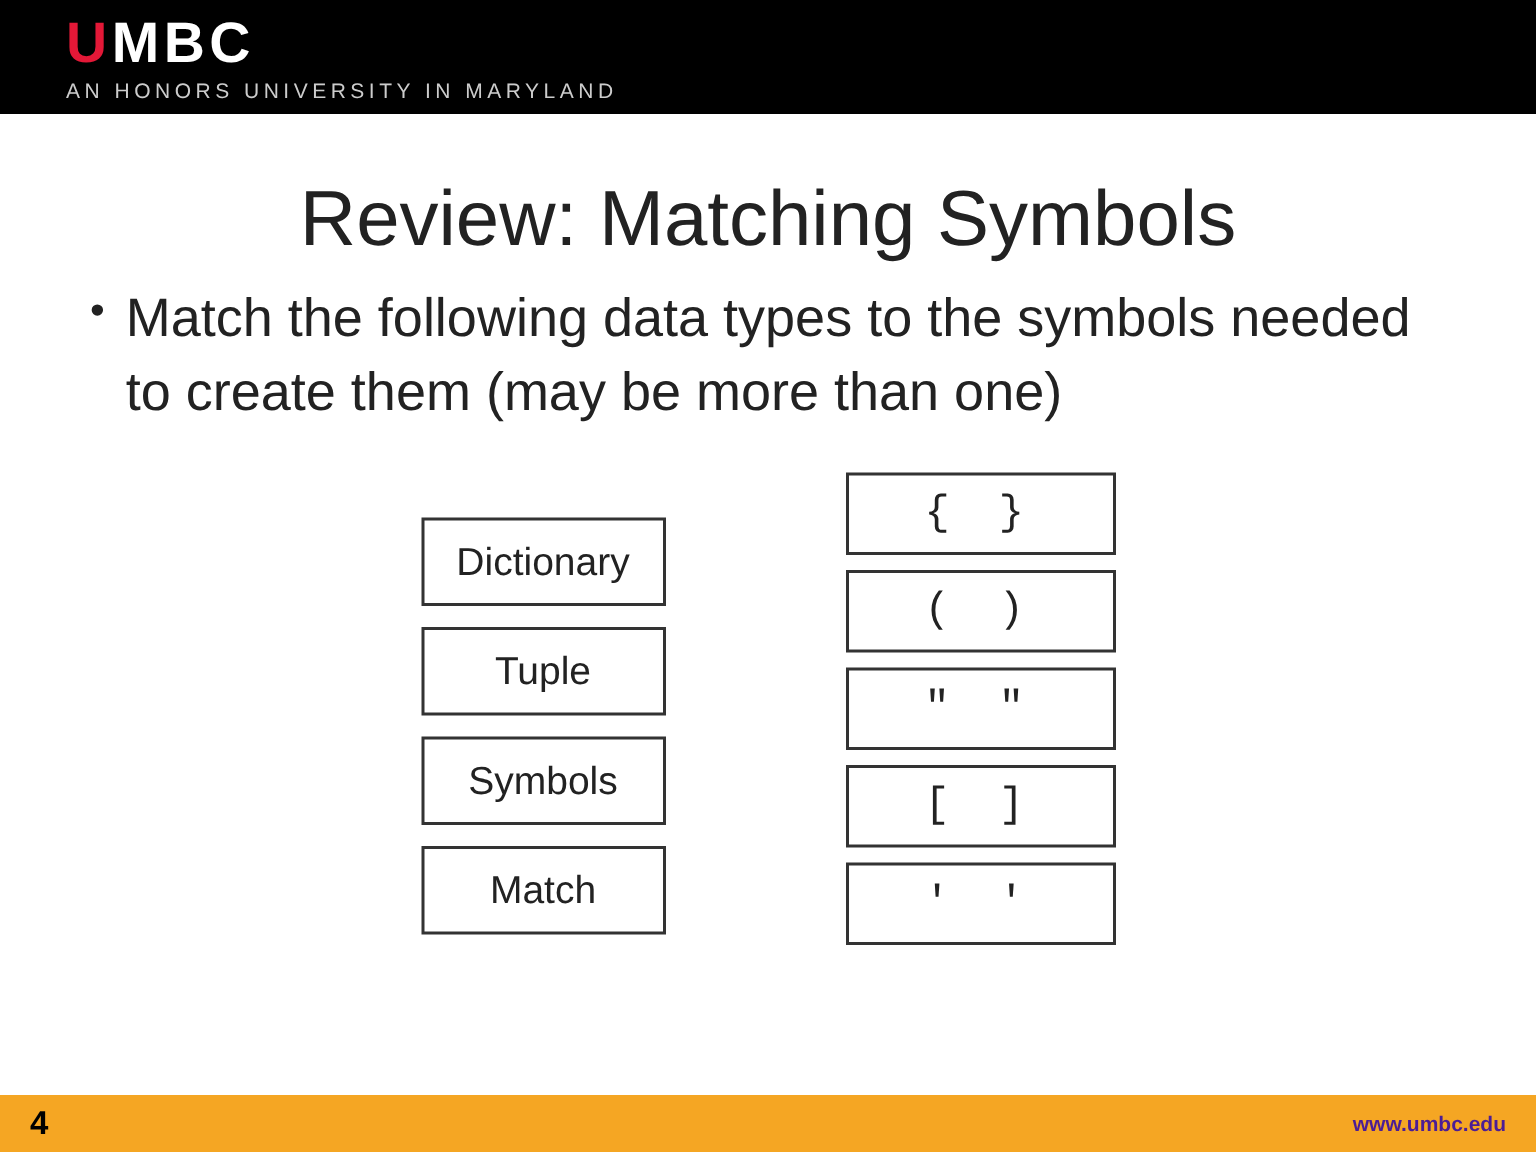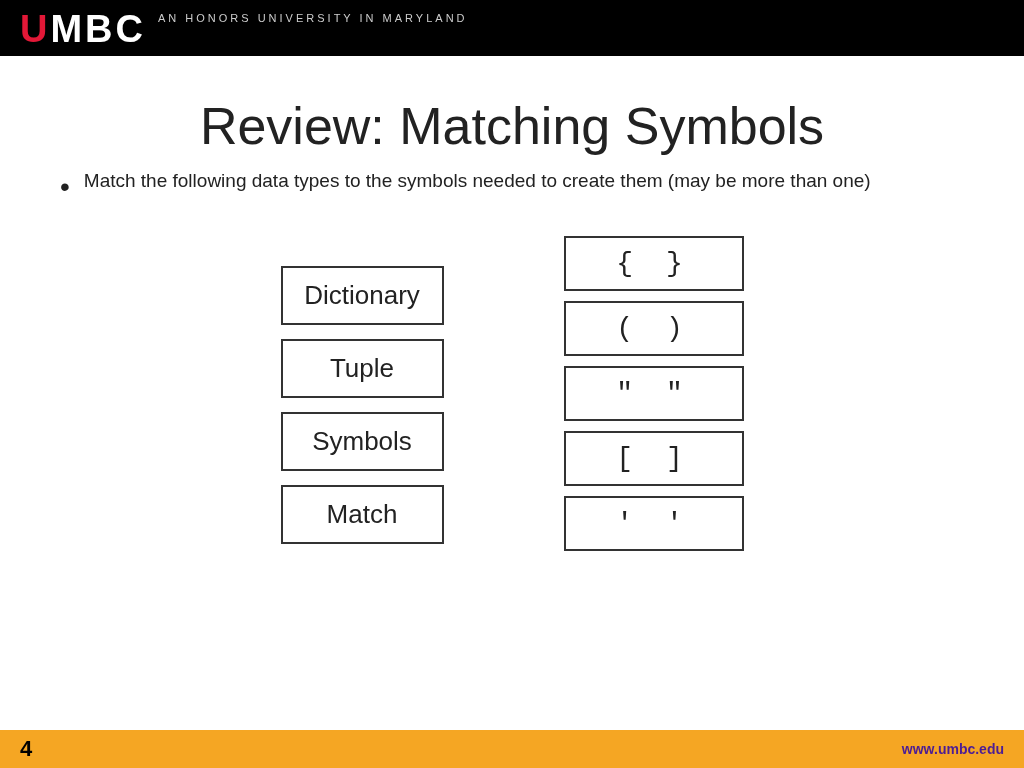--- a/index.html
+++ b/index.html
@@ -14,21 +14,23 @@
 
     
     #header {
       background: #000;
       width: 100%;
       padding: 10px 20px 8px 20px;
     }
 
     #umbc-logo {
       display: flex;
-      gap: 12px;
+      flex-direction: column;
+      gap: 2px;
+      margin-left: 24px;
     }
 
     
     #logo-mark {
       display: flex;
       align-items: center;
       gap: 0;
     }
 
     .logo-text-umbc {
@@ -37,21 +39,21 @@
       color: #fff;
       letter-spacing: 3px;
       line-height: 1;
     }
 
     .logo-text-umbc .red-u {
       color: #e31837;
     }
 
     #logo-subtitle {
-      font-size: 11px;
+      font-size: 14px;
       font-weight: 400;
       color: #ccc;
       letter-spacing: 3px;
       margin-top: 2px;
     }
 
     
     #main {
       padding: 30px 60px 0 60px;
       flex: 1;
@@ -79,21 +81,21 @@
       line-height: 1.35;
     }
 
     .bullet-dot {
       font-size: 28px;
       line-height: 1.35;
       flex-shrink: 0;
     }
 
     .bullet-text {
-      font-size: 19px;
+      font-size: 36px;
       color: #222;
     }
 
     
     #matching-area {
       display: flex;
       justify-content: center;
       gap: 120px;
       margin-top: 20px;
     }

